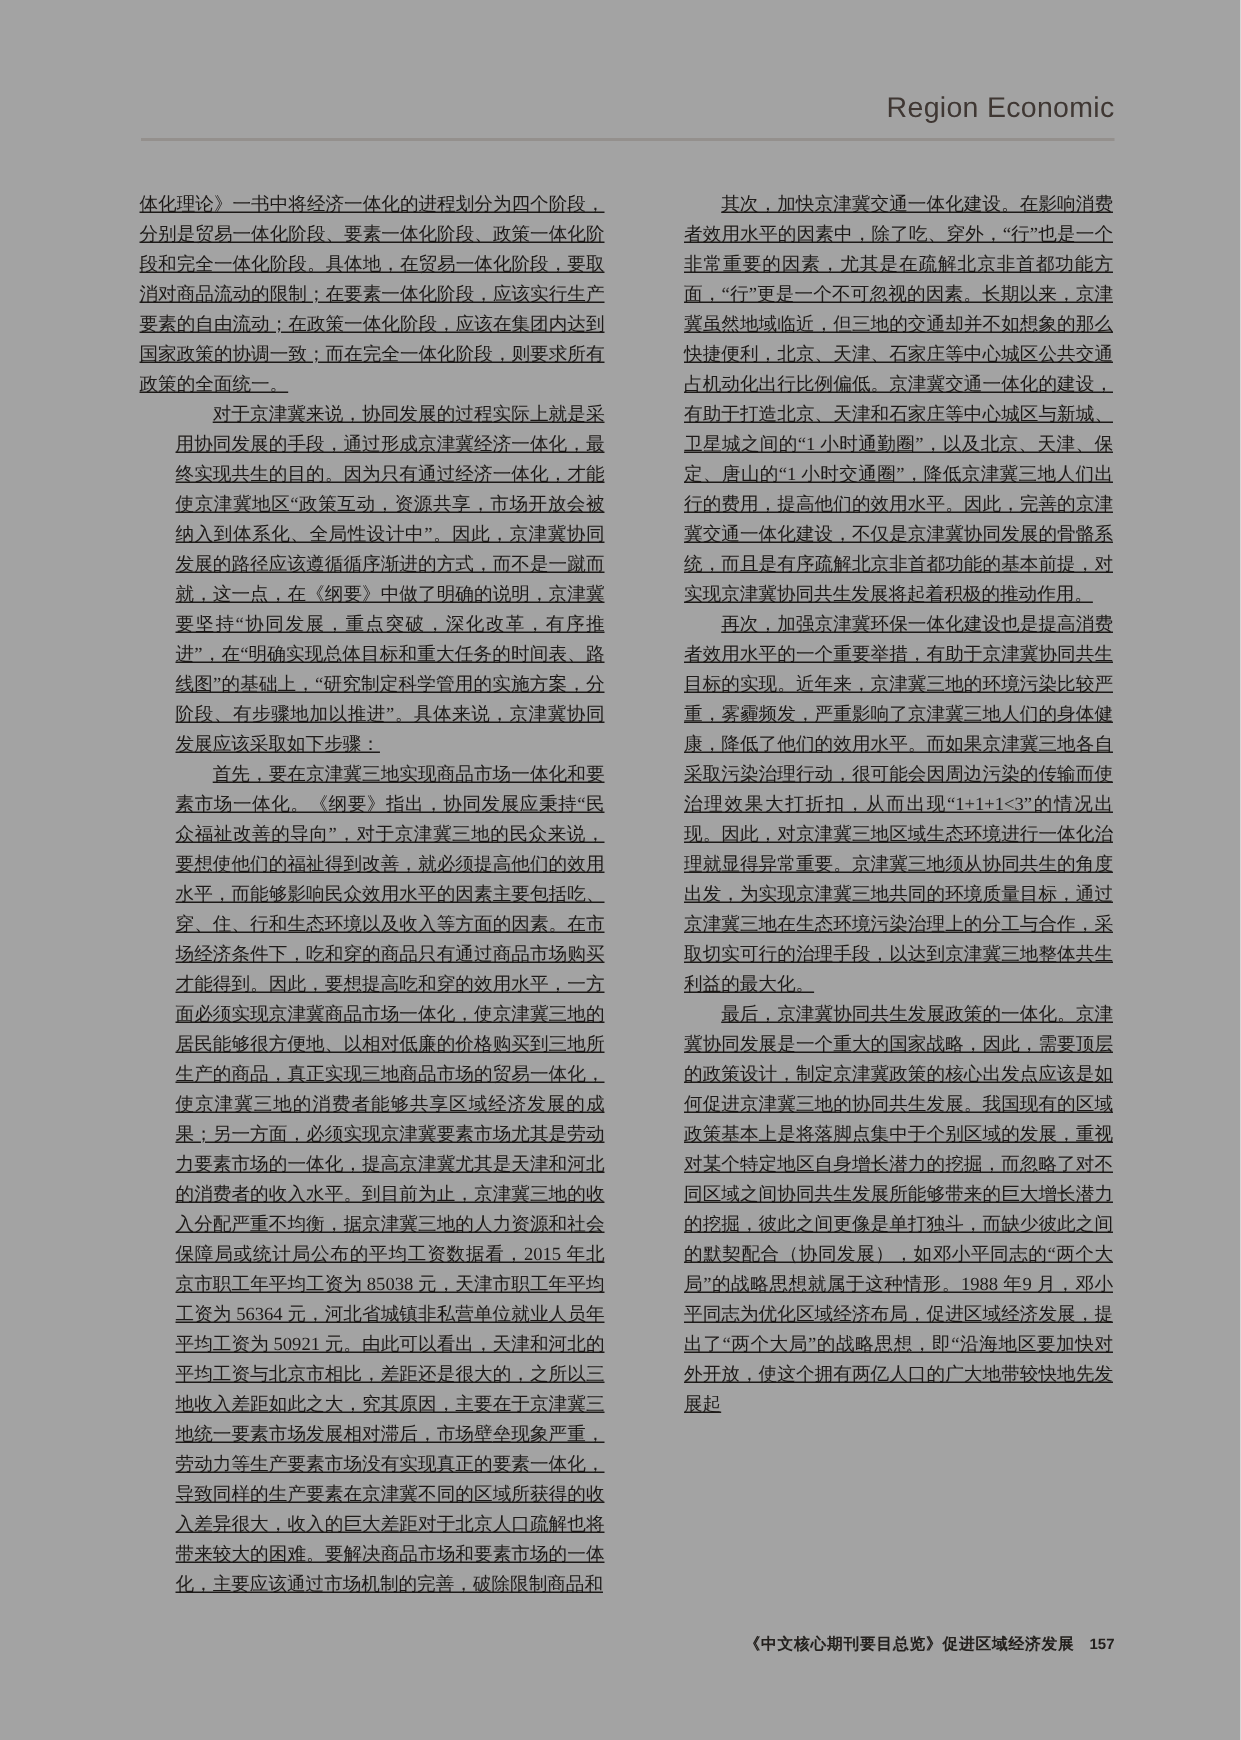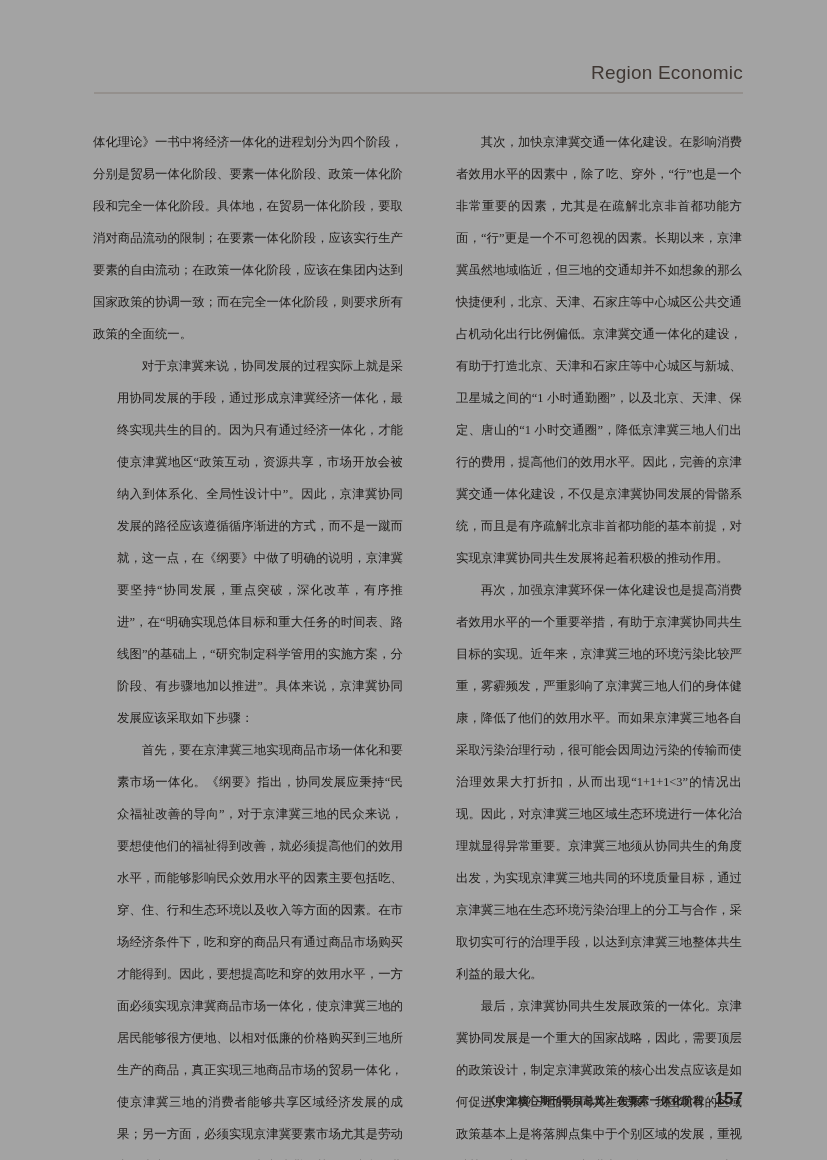--- a/index.html
+++ b/index.html
@@ -42,25 +42,26 @@
     gap: 29px;
     color: #1d1a18;
   }
   .col {
     width: 310px;
     flex: 0 0 310px;
   }
   .para {
     margin: 0;
     font-size: 12.4px;
-    line-height: 32px;
+    line-height: 20px;
     text-align: justify;
     text-justify: inter-ideograph;
     word-break: break-all;
     letter-spacing: 0;
+    text-decoration: underline;
   }
   .para.indent {
     text-indent: 2em;
     margin-left: 24px;
   }
   .footer {
     position: absolute;
     top: 1089px;
     right: 84px;
     display: flex;
@@ -68,21 +69,21 @@
     gap: 10px;
     font-family: "Liberation Sans", "DejaVu Sans", sans-serif;
     color: #23201d;
   }
   .footer .journal-note {
     font-size: 10.5px;
     font-weight: bold;
     letter-spacing: 0.5px;
   }
   .footer .page-num {
-    font-size: 17px;
+    font-size: 10px;
     font-weight: bold;
   }
 </style>
 </head>
 <body>
 
 <div class="page">
 
   <span class="header-title">Region Economic</span>
 
@@ -95,17 +96,17 @@
       <p class="para indent">首先，要在京津冀三地实现商品市场一体化和要素市场一体化。《纲要》指出，协同发展应秉持“民众福祉改善的导向”，对于京津冀三地的民众来说，要想使他们的福祉得到改善，就必须提高他们的效用水平，而能够影响民众效用水平的因素主要包括吃、穿、住、行和生态环境以及收入等方面的因素。在市场经济条件下，吃和穿的商品只有通过商品市场购买才能得到。因此，要想提高吃和穿的效用水平，一方面必须实现京津冀商品市场一体化，使京津冀三地的居民能够很方便地、以相对低廉的价格购买到三地所生产的商品，真正实现三地商品市场的贸易一体化，使京津冀三地的消费者能够共享区域经济发展的成果；另一方面，必须实现京津冀要素市场尤其是劳动力要素市场的一体化，提高京津冀尤其是天津和河北的消费者的收入水平。到目前为止，京津冀三地的收入分配严重不均衡，据京津冀三地的人力资源和社会保障局或统计局公布的平均工资数据看，2015 年北京市职工年平均工资为 85038 元，天津市职工年平均工资为 56364 元，河北省城镇非私营单位就业人员年平均工资为 50921 元。由此可以看出，天津和河北的平均工资与北京市相比，差距还是很大的，之所以三地收入差距如此之大，究其原因，主要在于京津冀三地统一要素市场发展相对滞后，市场壁垒现象严重，劳动力等生产要素市场没有实现真正的要素一体化，导致同样的生产要素在京津冀不同的区域所获得的收入差异很大，收入的巨大差距对于北京人口疏解也将带来较大的困难。要解决商品市场和要素市场的一体化，主要应该通过市场机制的完善，破除限制商品和</p>
     </div>
     <div class="col">
       <p class="para indent">其次，加快京津冀交通一体化建设。在影响消费者效用水平的因素中，除了吃、穿外，“行”也是一个非常重要的因素，尤其是在疏解北京非首都功能方面，“行”更是一个不可忽视的因素。长期以来，京津冀虽然地域临近，但三地的交通却并不如想象的那么快捷便利，北京、天津、石家庄等中心城区公共交通占机动化出行比例偏低。京津冀交通一体化的建设，有助于打造北京、天津和石家庄等中心城区与新城、卫星城之间的“1 小时通勤圈”，以及北京、天津、保定、唐山的“1 小时交通圈”，降低京津冀三地人们出行的费用，提高他们的效用水平。因此，完善的京津冀交通一体化建设，不仅是京津冀协同发展的骨骼系统，而且是有序疏解北京非首都功能的基本前提，对实现京津冀协同共生发展将起着积极的推动作用。</p>
       <p class="para indent">再次，加强京津冀环保一体化建设也是提高消费者效用水平的一个重要举措，有助于京津冀协同共生目标的实现。近年来，京津冀三地的环境污染比较严重，雾霾频发，严重影响了京津冀三地人们的身体健康，降低了他们的效用水平。而如果京津冀三地各自采取污染治理行动，很可能会因周边污染的传输而使治理效果大打折扣，从而出现“1+1+1&lt;3”的情况出现。因此，对京津冀三地区域生态环境进行一体化治理就显得异常重要。京津冀三地须从协同共生的角度出发，为实现京津冀三地共同的环境质量目标，通过京津冀三地在生态环境污染治理上的分工与合作，采取切实可行的治理手段，以达到京津冀三地整体共生利益的最大化。</p>
       <p class="para indent">最后，京津冀协同共生发展政策的一体化。京津冀协同发展是一个重大的国家战略，因此，需要顶层的政策设计，制定京津冀政策的核心出发点应该是如何促进京津冀三地的协同共生发展。我国现有的区域政策基本上是将落脚点集中于个别区域的发展，重视对某个特定地区自身增长潜力的挖掘，而忽略了对不同区域之间协同共生发展所能够带来的巨大增长潜力的挖掘，彼此之间更像是单打独斗，而缺少彼此之间的默契配合（协同发展），如邓小平同志的“两个大局”的战略思想就属于这种情形。1988 年9 月，邓小平同志为优化区域经济布局，促进区域经济发展，提出了“两个大局”的战略思想，即“沿海地区要加快对外开放，使这个拥有两亿人口的广大地带较快地先发展起</p>
     </div>
   </div>
 
   <div class="footer">
-    <span class="journal-note">《中文核心期刊要目总览》在要素一体化阶段</span>
+    <span class="journal-note">《中文核心期刊要目总览》促进区域经济发展</span>
     <span class="page-num">157</span>
   </div>
 
 </div>
 
 </body></html>

